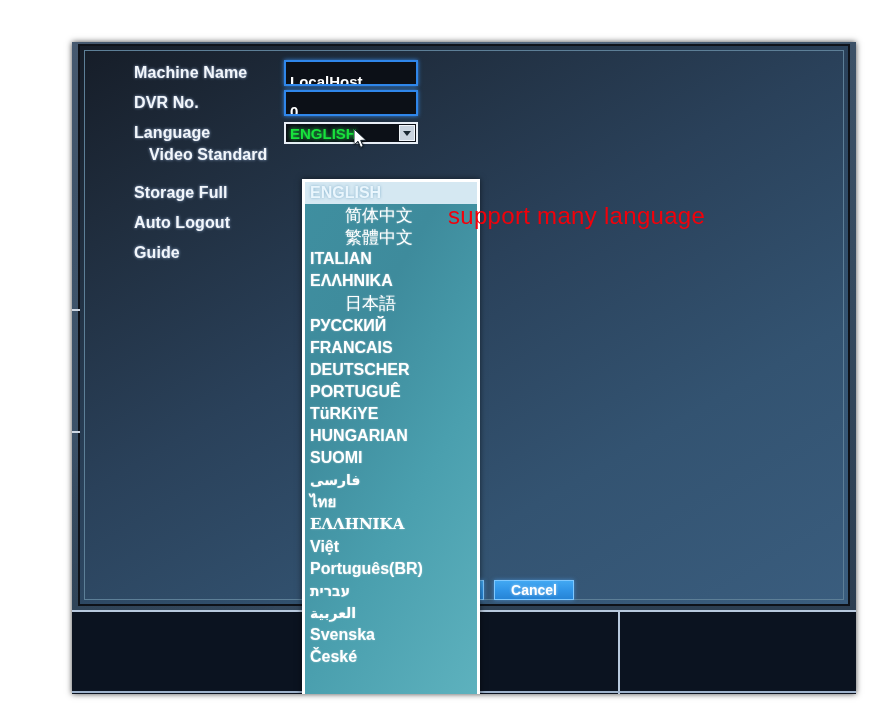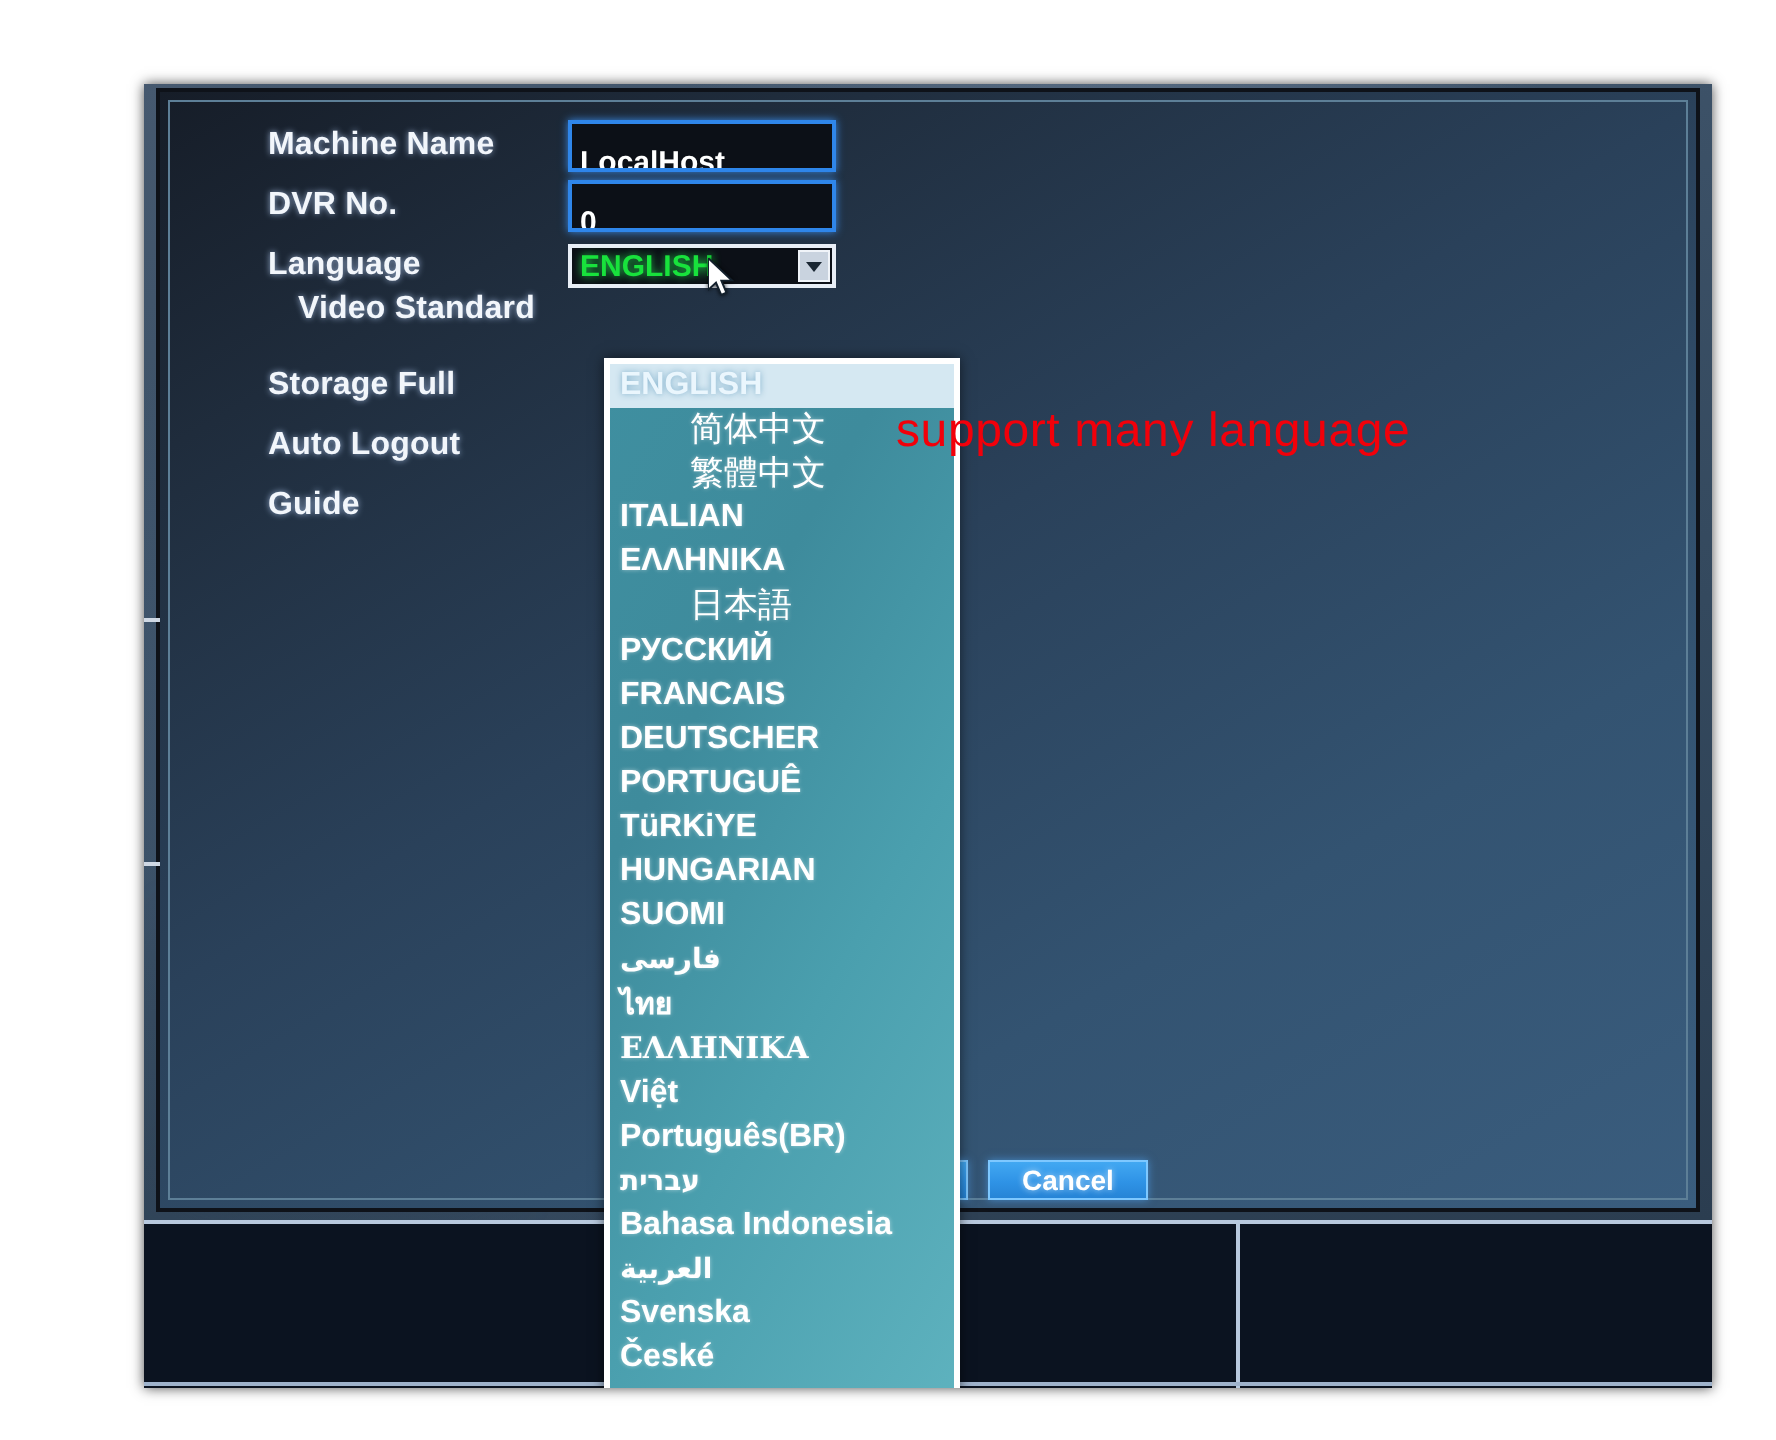--- a/index.html
+++ b/index.html
@@ -382,21 +382,20 @@
         <div class="lang-item">PORTUGUÊ</div>
         <div class="lang-item">TüRKiYE</div>
         <div class="lang-item">HUNGARIAN</div>
         <div class="lang-item">SUOMI</div>
         <div class="lang-item rtl">فارسی</div>
         <div class="lang-item serifish">ไทย</div>
         <div class="lang-item serifish">ΕΛΛΗΝΙΚΑ</div>
         <div class="lang-item">Việt</div>
         <div class="lang-item">Português(BR)</div>
         <div class="lang-item rtl">עברית</div>
-        <div class="lang-item">Bahasa Indonesia</div>
         <div class="lang-item rtl">العربية</div>
         <div class="lang-item">Svenska</div>
         <div class="lang-item">České</div>
       </div>
 
     <div id="annotation">support many language</div>
 
     <svg id="cursor" viewBox="0 0 14 20" style="left: 282px; top: 87px;">
       <polygon points="0,0 0,16 4,12.3 6.6,18.4 9.2,17.3 6.7,11.4 12,11.2" fill="#ffffff" stroke="#13202c" stroke-width="1"></polygon>
     </svg>

